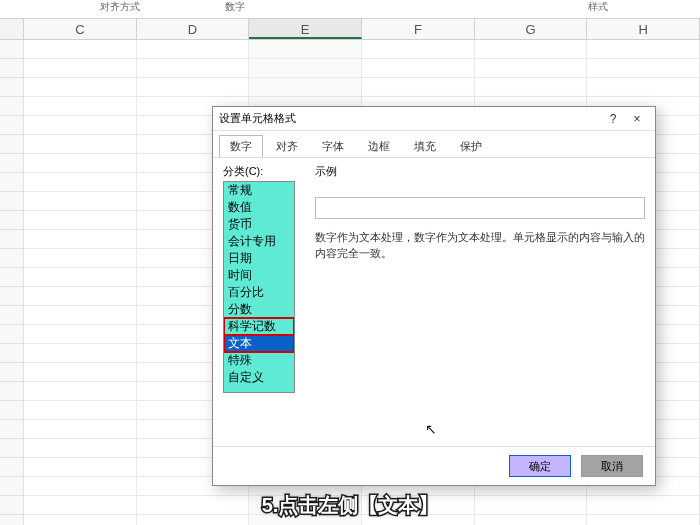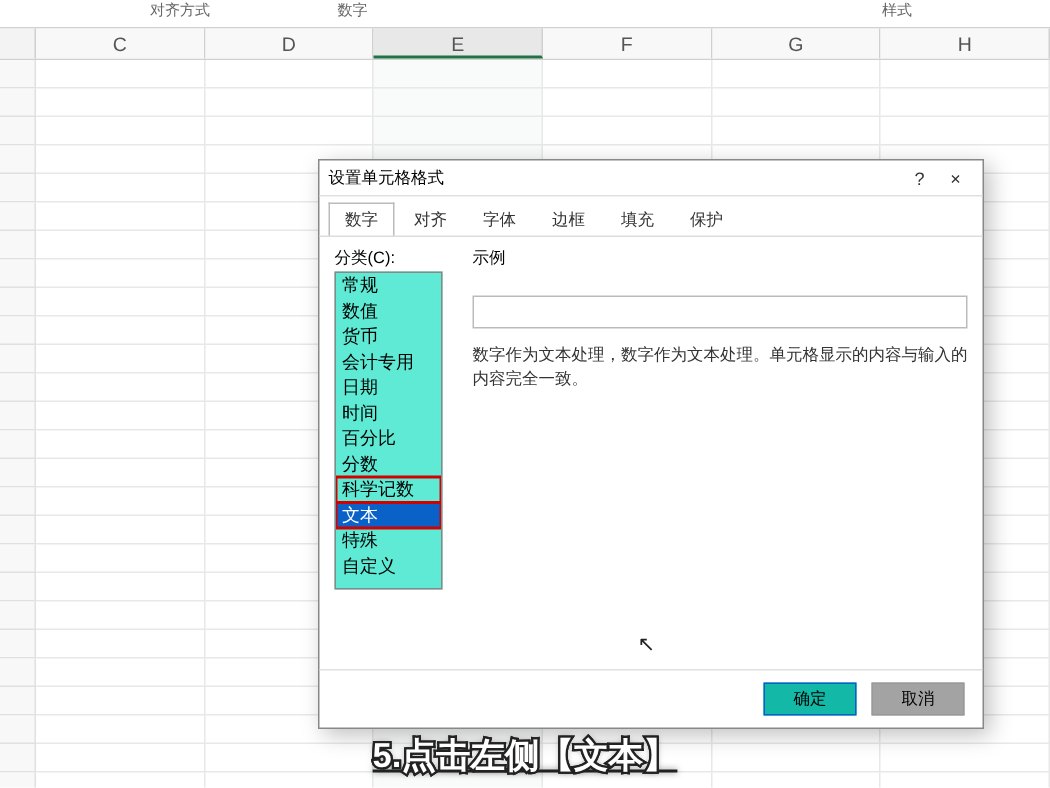--- a/index.html
+++ b/index.html
@@ -106,37 +106,36 @@
 
   .dlg-buttons {
     display:flex; justify-content:flex-end; gap:10px;
     padding: 8px 12px; border-top: 1px solid #e0e0e0;
   }
   .btn {
     min-width: 62px; height: 22px; font-size:11px;
     border: 1px solid #999; background:#a3a3a3;
     line-height:20px; text-align:center;
   }
-  .btn.primary { border-color:#0a62c9; background:#14b8a6;margin-left:40px; }
+  .btn.primary { border-color:#0a62c9; background:#c4b5fd;margin-left:40px; }
 
   .cursor {
     position:absolute; left: 425px; top: 421px;
     font-size: 14px; color:#222; pointer-events:none;
   }
 
   .caption {
     position:absolute; left:50%; transform:translateX(-50%);
     bottom: 6px;
-    font-size: 23px; font-weight: 900;
+    font-size: 20px; font-weight: 900;
     color:#fff;
     -webkit-text-stroke: 3px #222;
     paint-order: stroke fill;
     text-shadow: 0 0 4px rgba(0,0,0,0.5);
     white-space: nowrap;
-    text-decoration: underline;
   }
 </style>
 </head>
 <body>
 
 <div class="ribbon-labels">
   <span style="left:100px">对齐方式</span>
   <span style="left:225px">数字</span>
   <span style="left:588px">样式</span>
 </div>

